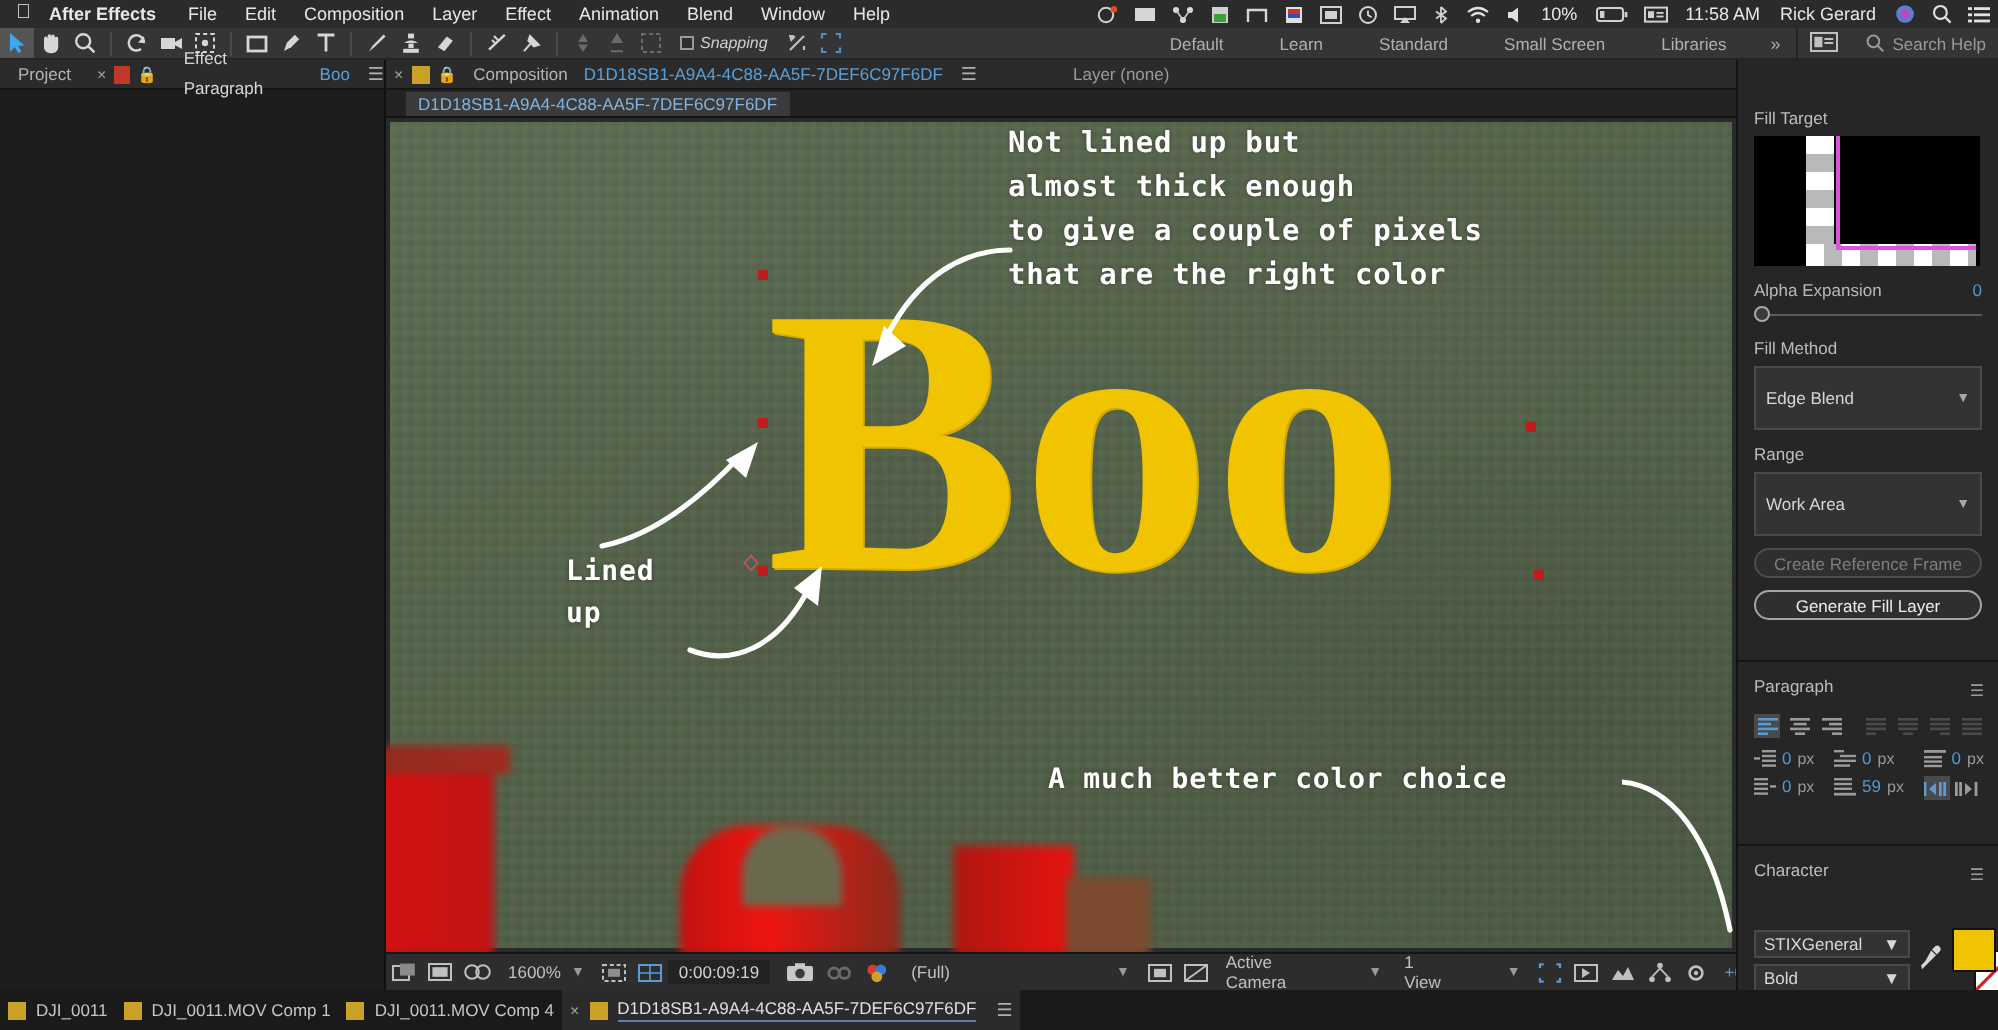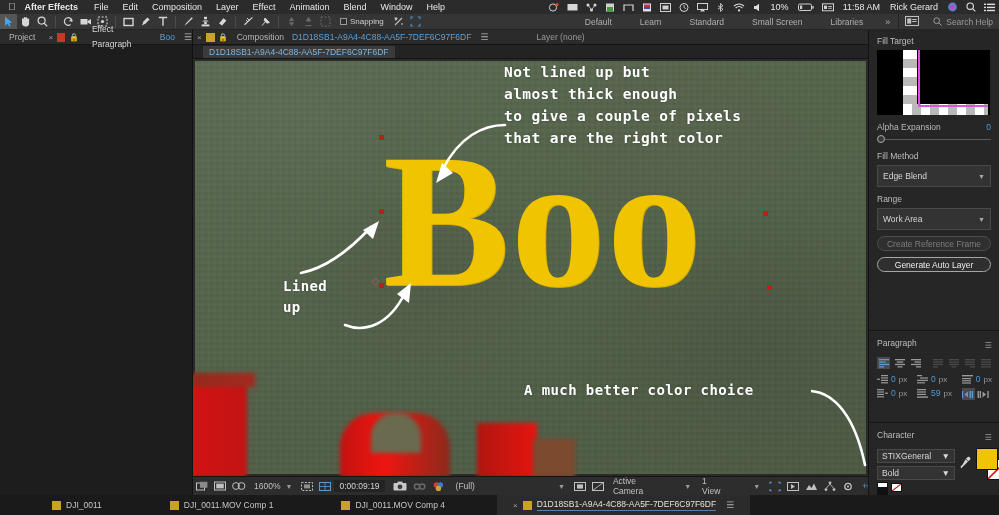--- a/index.html
+++ b/index.html
@@ -29,21 +29,21 @@
   
   .aetoolbar{
     position:absolute; left:0; top:14px; width:999px; height:16px;
     background:#353535; border-bottom:1px solid #242424;
     display:flex; align-items:center;
   }
   .tb-btn{ width:17px; height:15px; display:flex; align-items:center; justify-content:center; }
   .tb-btn.sel{ background:#555; }
   .tb-sep{ width:1px; height:12px; background:#4a4a4a; margin:0 4px; }
   .tb-btn svg{ display:block; }
-  .snapbox{ display:flex; align-items:center; gap:3px; padding:0 6px; font-size:8px; color:#cfcfcf;}
+  .snapbox{ display:flex; align-items:center; gap:3px; padding:0 6px; font-size:8px; color:#cfcfcf;font-style:italic;}
   .snapbox .chk{ width:7px;height:7px;border:1px solid #9a9a9a; background:#2e2e2e;}
   .ws-tabs{ display:flex; align-items:center; height:16px; margin-left:auto; }
   .ws-tab{ padding:0 14px; font-size:8.5px; color:#b0b0b0; line-height:16px; }
   .ws-more{ padding:0 8px; color:#b0b0b0; font-size:9px;}
   .ws-div{ width:1px;height:16px;background:#242424;}
   .searchhelp{ display:flex;align-items:center;gap:4px;padding:0 6px 0 8px;font-size:8.5px;color:#9a9a9a;}
 
   
   .leftpanel{
     position:absolute; left:0; top:30px; width:193px; height:465px;
@@ -120,21 +120,21 @@
   .cpb-val{ padding:0 5px; }
   .cpb-sep{ width:1px;height:13px;background:#4a4a4a;margin:0 3px;}
   .cpb-chev{ font-size:7px; color:#9a9a9a;}
   .time{ background:#232323; padding:1px 5px; color:#d2d2d2; }
 
   
   .rightpanel{
     position:absolute; left:868px; top:30px; width:131px; height:465px;
     background:#262626; border-left:1px solid #131313;
   }
-  .rp-sec{ padding:6px 8px 4px 8px; }
+  .rp-sec{ padding:24px 8px 4px 8px; }
   .rp-title{ font-size:8.5px; color:#bdbdbd; margin-bottom:4px; }
   .rp-head{ display:flex; align-items:center; justify-content:space-between; }
   .rp-head .ham{ color:#9a9a9a; font-size:8px; }
   .preview{
     width:113px; height:65px; background:#000; position:relative; overflow:hidden;
   }
   .pv-col{ position:absolute; left:26px; top:0; width:14px; height:65px;
     background:repeating-linear-gradient(180deg,#ffffff 0 9px,#b9b9b9 9px 18px); }
   .pv-row{ position:absolute; left:26px; bottom:0; width:85px; height:11px;
     background:repeating-linear-gradient(90deg,#ffffff 0 9px,#b9b9b9 9px 18px); }
@@ -142,21 +142,21 @@
   .pv-line-h{ position:absolute; left:41px; top:55px; width:70px; height:2px; background:#e050e0;}
 
   .row{ display:flex; align-items:flex-end; justify-content:space-between; margin-top:7px; }
   .lbl{ font-size:8.5px; color:#b8b8b8; }
   .val{ font-size:8.5px; color:#4e9ad6; }
   .slider{ position:relative; height:9px; margin-top:3px; }
   .slider .track{ position:absolute; left:0; right:0; top:4px; height:1px; background:#5a5a5a;}
   .slider .knob{ position:absolute; left:0; top:0; width:8px;height:8px;border-radius:50%;
     border:1px solid #a8a8a8; background:#3a3a3a;}
   .select{
-    margin-top:3px; height:22px; background:#333; border:1px solid #4a4a4a;
+    margin-top:3px; height:32px; background:#333; border:1px solid #4a4a4a;
     display:flex; align-items:center; justify-content:space-between;
     padding:0 5px; font-size:8.5px; color:#d6d6d6;
   }
   .select .cv{ font-size:7px; color:#a8a8a8; }
   .btn{
     margin-top:6px; height:15px; border-radius:8px; border:1px solid #6a6a6a;
     display:flex;align-items:center;justify-content:center;
     font-size:8.5px; color:#d8d8d8; background:#2f2f2f;
   }
   .btn.dim{ color:#7e7e7e; border-color:#4d4d4d;}
@@ -169,36 +169,36 @@
   .pfield{ display:flex; align-items:center; gap:3px; }
   .pfield .num{ color:#4e9ad6; font-size:8.5px;}
   .pfield .unit{ color:#9a9a9a; font-size:8px;}
   .pgrid{ display:flex; justify-content:space-between; margin-top:5px;}
   .pcol{ display:flex; flex-direction:column; gap:4px;}
 
   
   .ch-select{ height:14px; width:78px; background:#333; border:1px solid #4a4a4a;
     display:flex;align-items:center;justify-content:space-between;padding:0 4px;
     font-size:8.5px;color:#d8d8d8;}
-  .ch-row{ display:flex; align-items:center; gap:4px; margin-top:4px;}
+  .ch-row{ display:flex; align-items:center; gap:4px; margin-top:20px;}
   .colorblock{ position:relative; width:34px; height:32px; }
   .fillsw{ position:absolute; left:0; top:0; width:22px;height:22px; background:#f0c400; border:1px solid #111;}
   .strokesw{ position:absolute; left:11px; top:11px; width:21px;height:21px; background:#fff; border:1px solid #111;}
   .sw-small{ position:absolute; width:11px;height:9px;border:1px solid #111;}
   .metric{ display:flex; align-items:center; gap:3px; }
   .metric .mv{ color:#4e9ad6; font-size:8.5px;}
   .metric .mu{ color:#9a9a9a; font-size:8px;}
   .caret{ font-size:6px; color:#a0a0a0;}
 
   
   .taskbar{
     position:absolute; left:0; top:495px; width:999px; height:20px;
     background:#1a1a1a; display:flex; align-items:center; font-size:8.5px;
   }
-  .tk{ display:flex; align-items:center; gap:5px; padding:0 16px; color:#c6c6c6;margin-left:36px;}
+  .tk{ display:flex; align-items:center; gap:5px; padding:0 4px; color:#c6c6c6;}
   .tk .sq{ width:9px;height:9px;background:#c9a227;}
   .tk.active{ background:#2b2b2b; height:20px; }
   .tk.active .label{ color:#e0e0e0; border-bottom:1px solid #5a7fa8; padding-bottom:1px;}
 </style>
 </head>
 <body>
 
 <div class="app">
 
   <div class="macbar">
@@ -698,21 +698,21 @@
         <span class="cv">▼</span>
       </div>
 
       <div class="rp-title" style="margin-top:7px">Range</div>
       <div class="select">
         <span>Work Area</span>
         <span class="cv">▼</span>
       </div>
 
       <div class="btn dim">Create Reference Frame</div>
-      <div class="btn strong">Generate Auto Layer</div>
+      <div class="btn strong">Generate Fill Layer</div>
     </div>
 
     <div class="rp-sec" style="position:absolute;left:0;top:300px;width:131px;border-top:1px solid #161616;padding-top:7px;">
       <div class="rp-head">
         <span class="rp-title">Paragraph</span>
         <span class="ham">☰</span>
       </div>
       <div class="para-row">
         <span class="pbtn on">
             <svg width="10" height="9">

